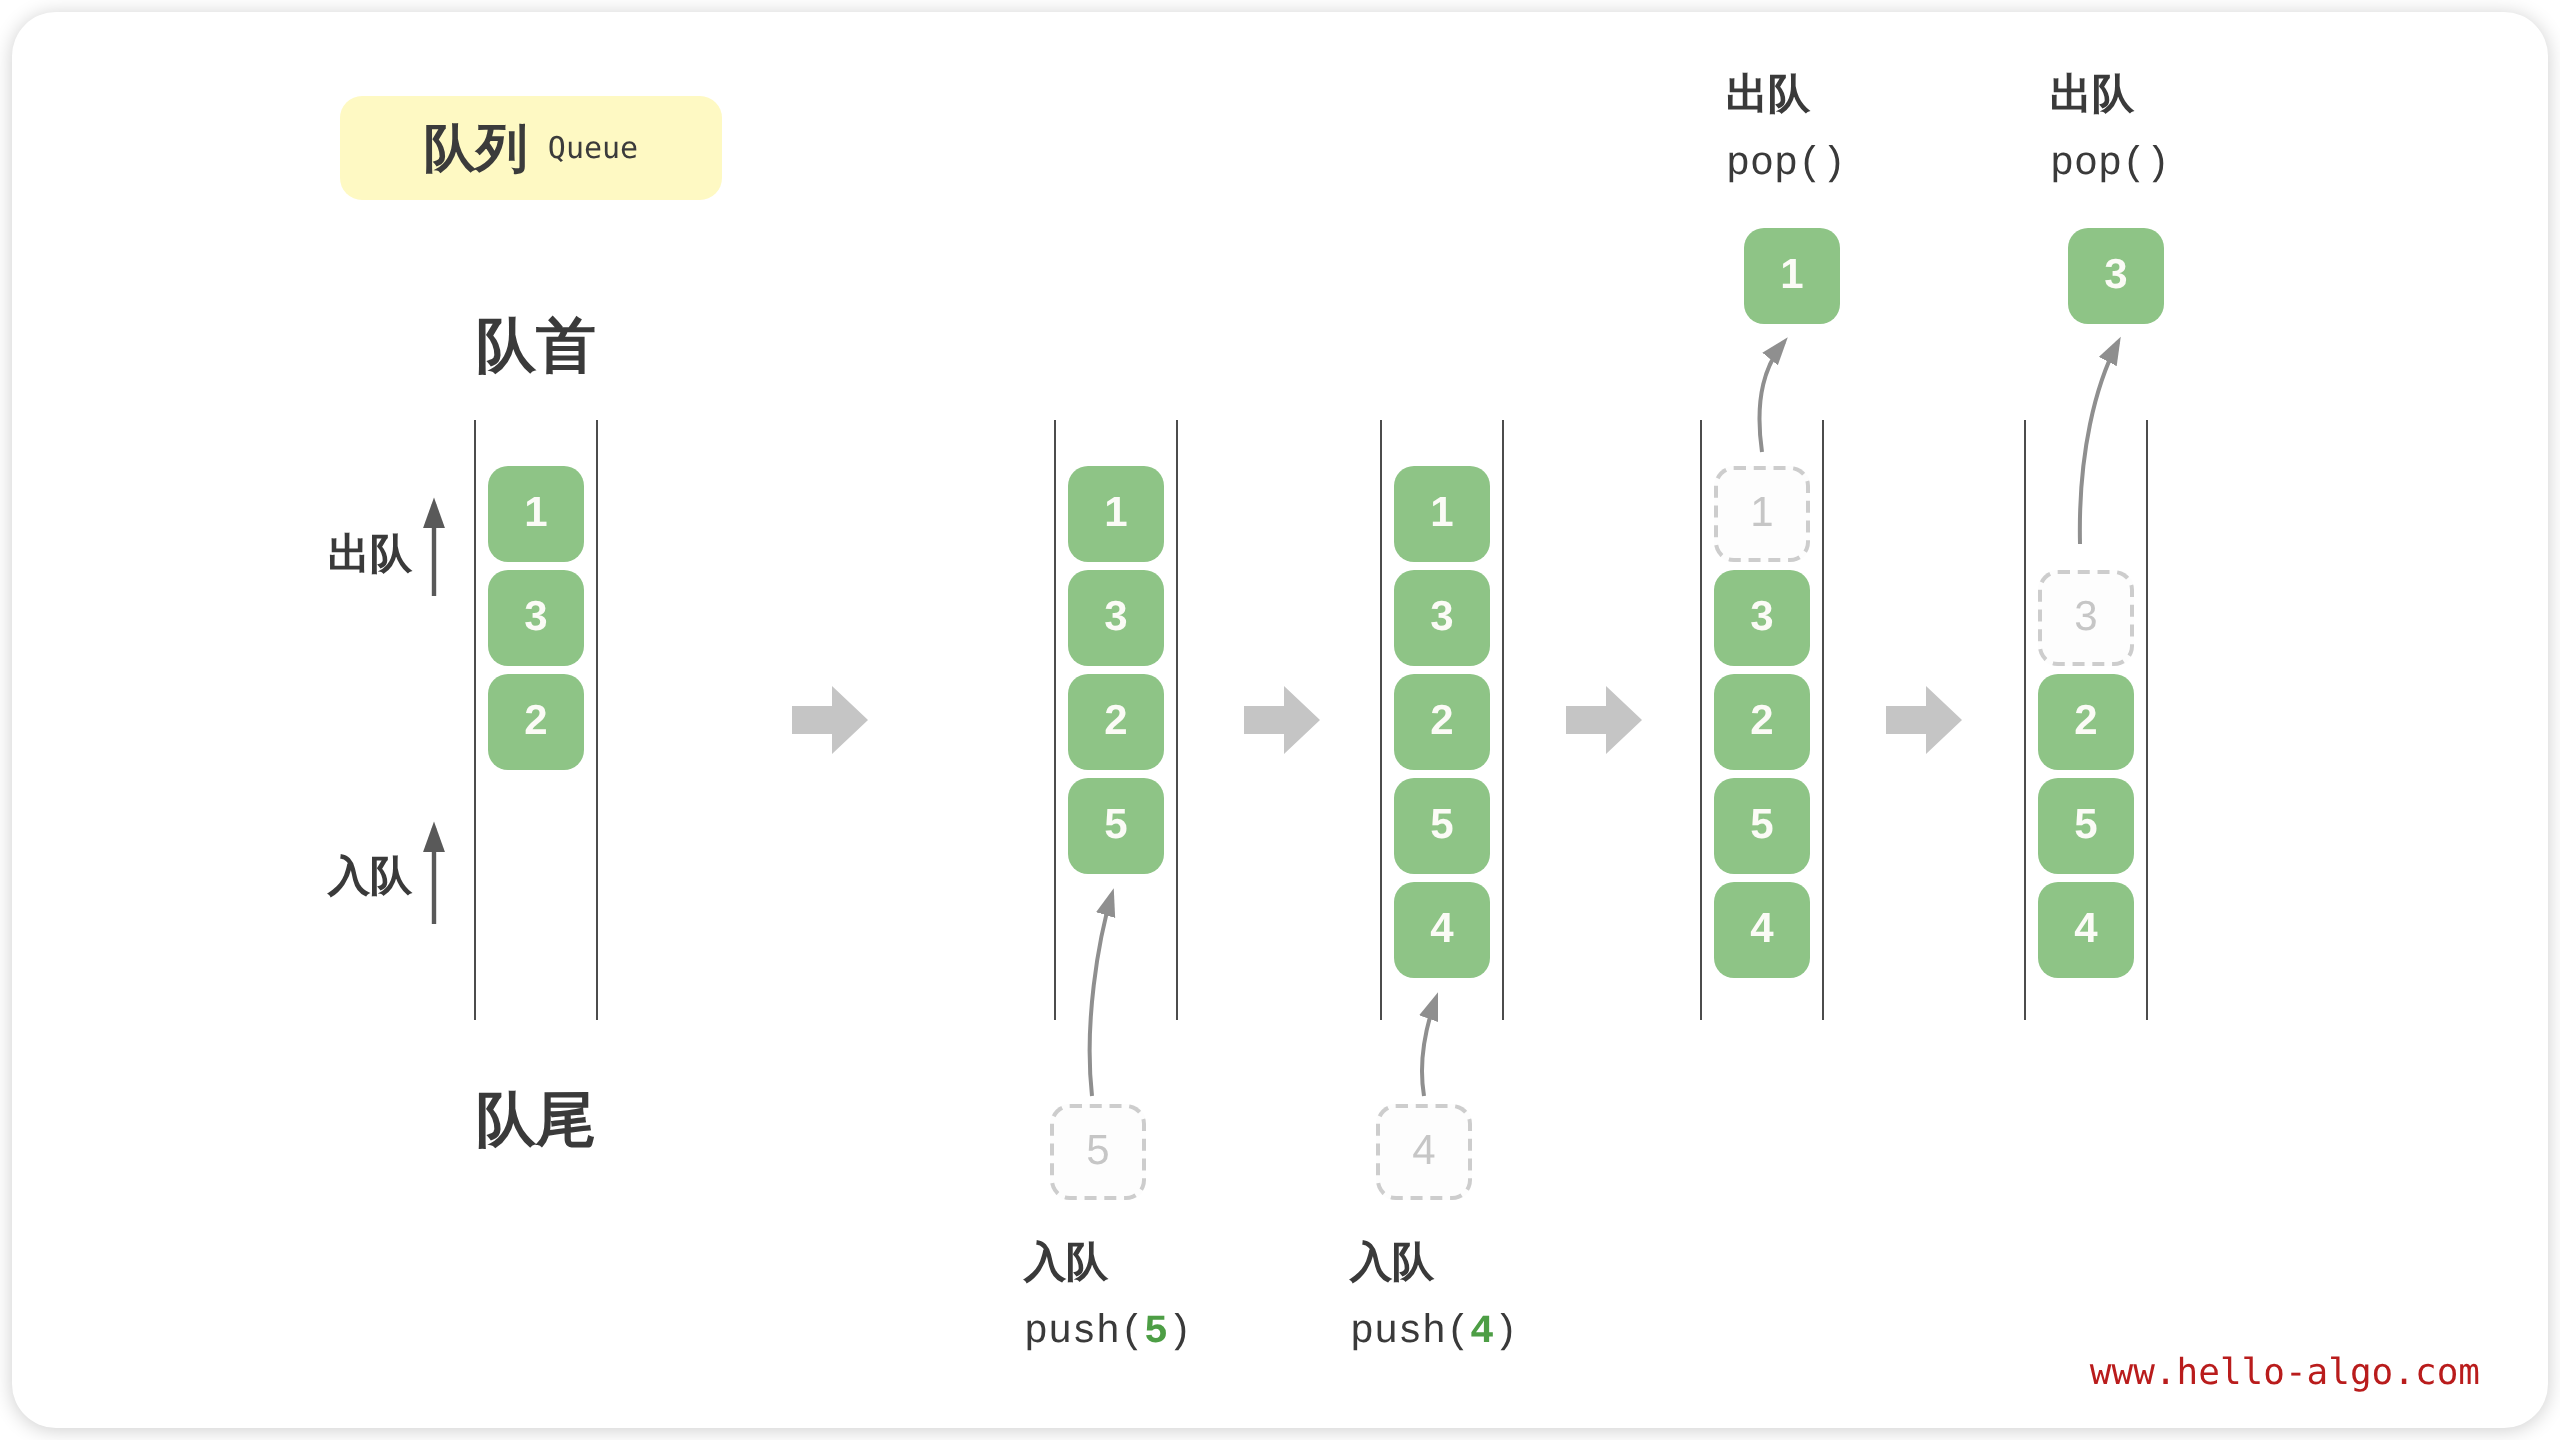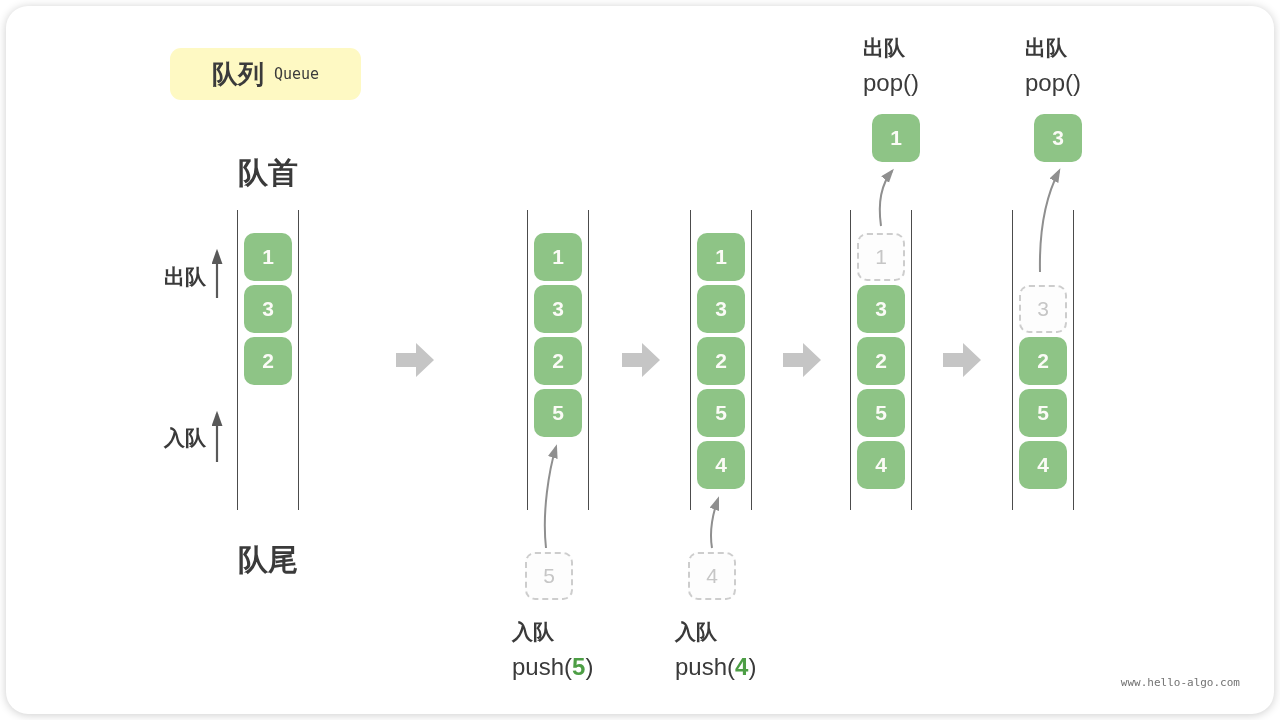--- a/index.html
+++ b/index.html
@@ -38,28 +38,28 @@
   .cell {
     position:absolute; width:48px; height:48px; border-radius:10px;
     display:flex; align-items:center; justify-content:center;
     font-size:21px; font-weight:600;
   }
   .cell.solid  { background:#8ec486; color:#fbfbf6; }
   .cell.dashed { border:2px dashed #cdcdcd; background:#fdfdfd; color:#c6c6c6; font-weight:400; }
 
   .op { position:absolute; white-space:nowrap; line-height:35px; font-size:21px; color:#3a3a3a; }
   .op .zh   { display:block; font-weight:bold; }
-  .op .code { display:block; font-family:Liberation Sans, sans-serif; font-size:24px; }
+  .op .code { display:block; font-family:Liberation Mono, monospace; font-size:20px; }
   .op .code .green { color:#4d9e45; font-weight:bold; }
 
   .overlay { position:absolute; left:0; top:0; width:1280px; height:720px; pointer-events:none; }
 
   .watermark {
     position:absolute; right:40px; top:676px;
-    font-family:"DejaVu Sans Mono", monospace; font-size:11px; color:#737373;
+    font-family:"DejaVu Sans Mono", monospace; font-size:18px; color:#b91c1c;
   }
 </style>
 </head>
 <body>
 
 <div class="card"></div>
 
 <div class="title-box">
   <span class="title-zh">队列</span>
   <span class="title-en">Queue</span>

